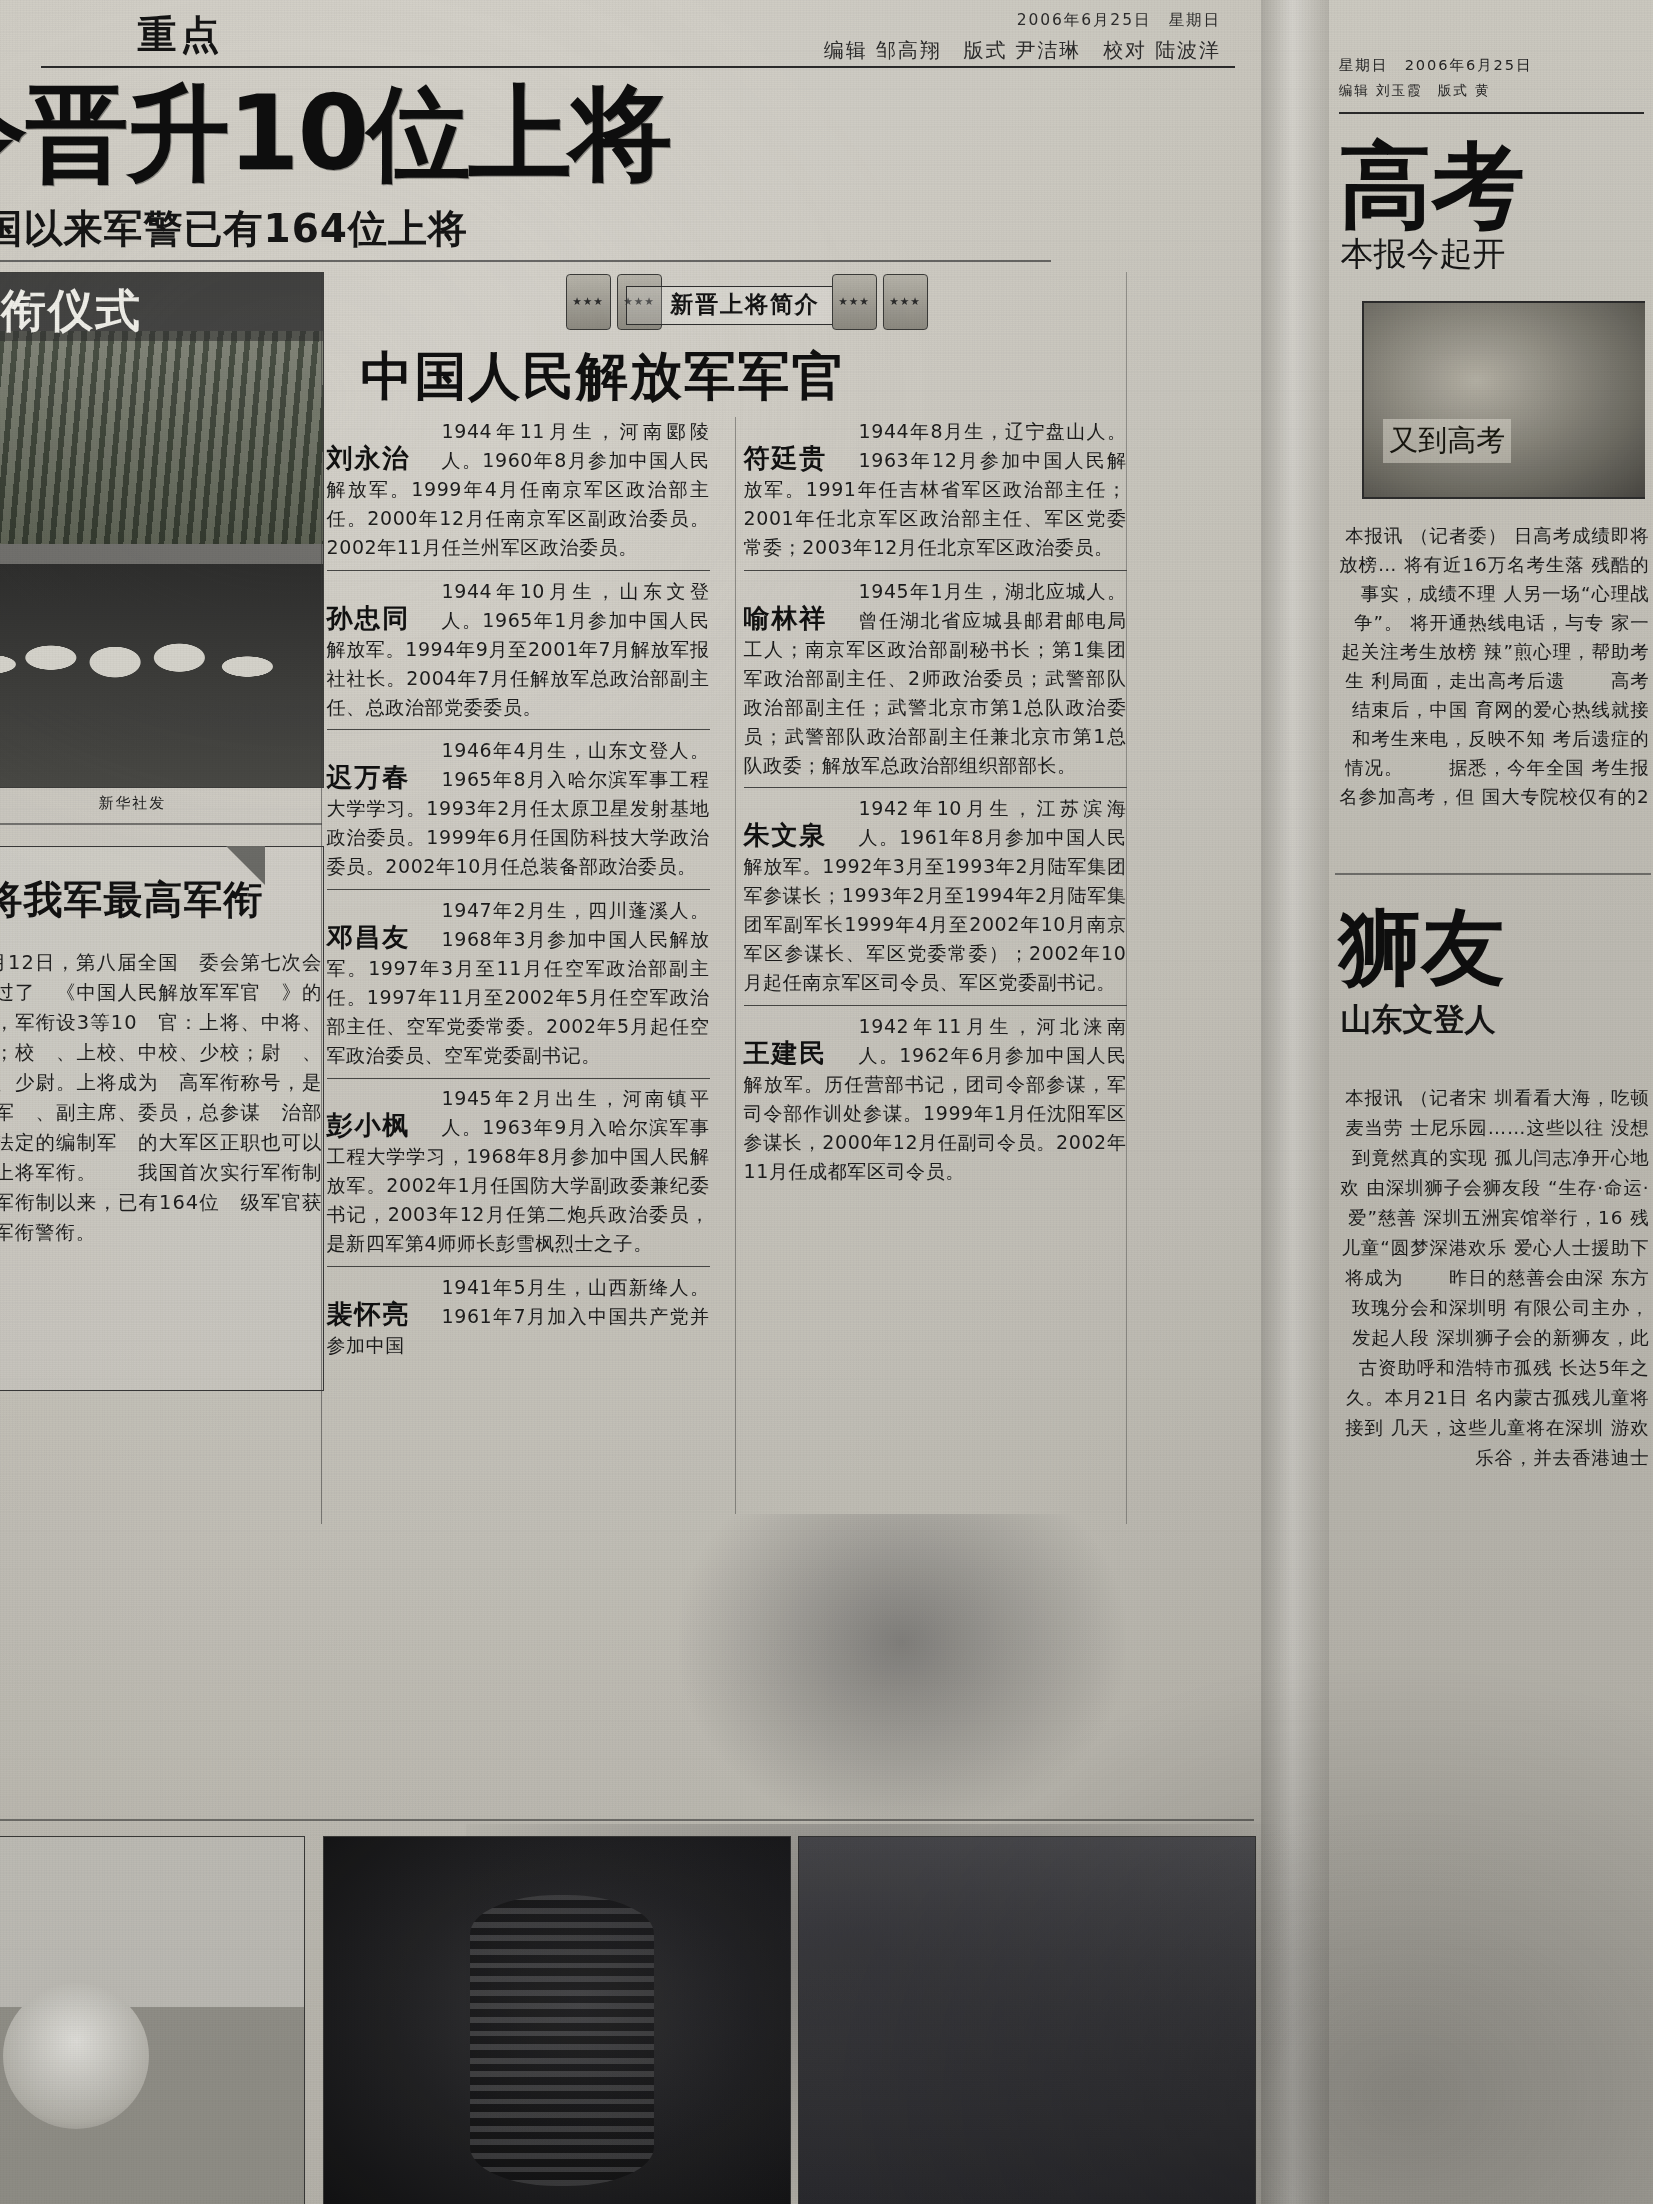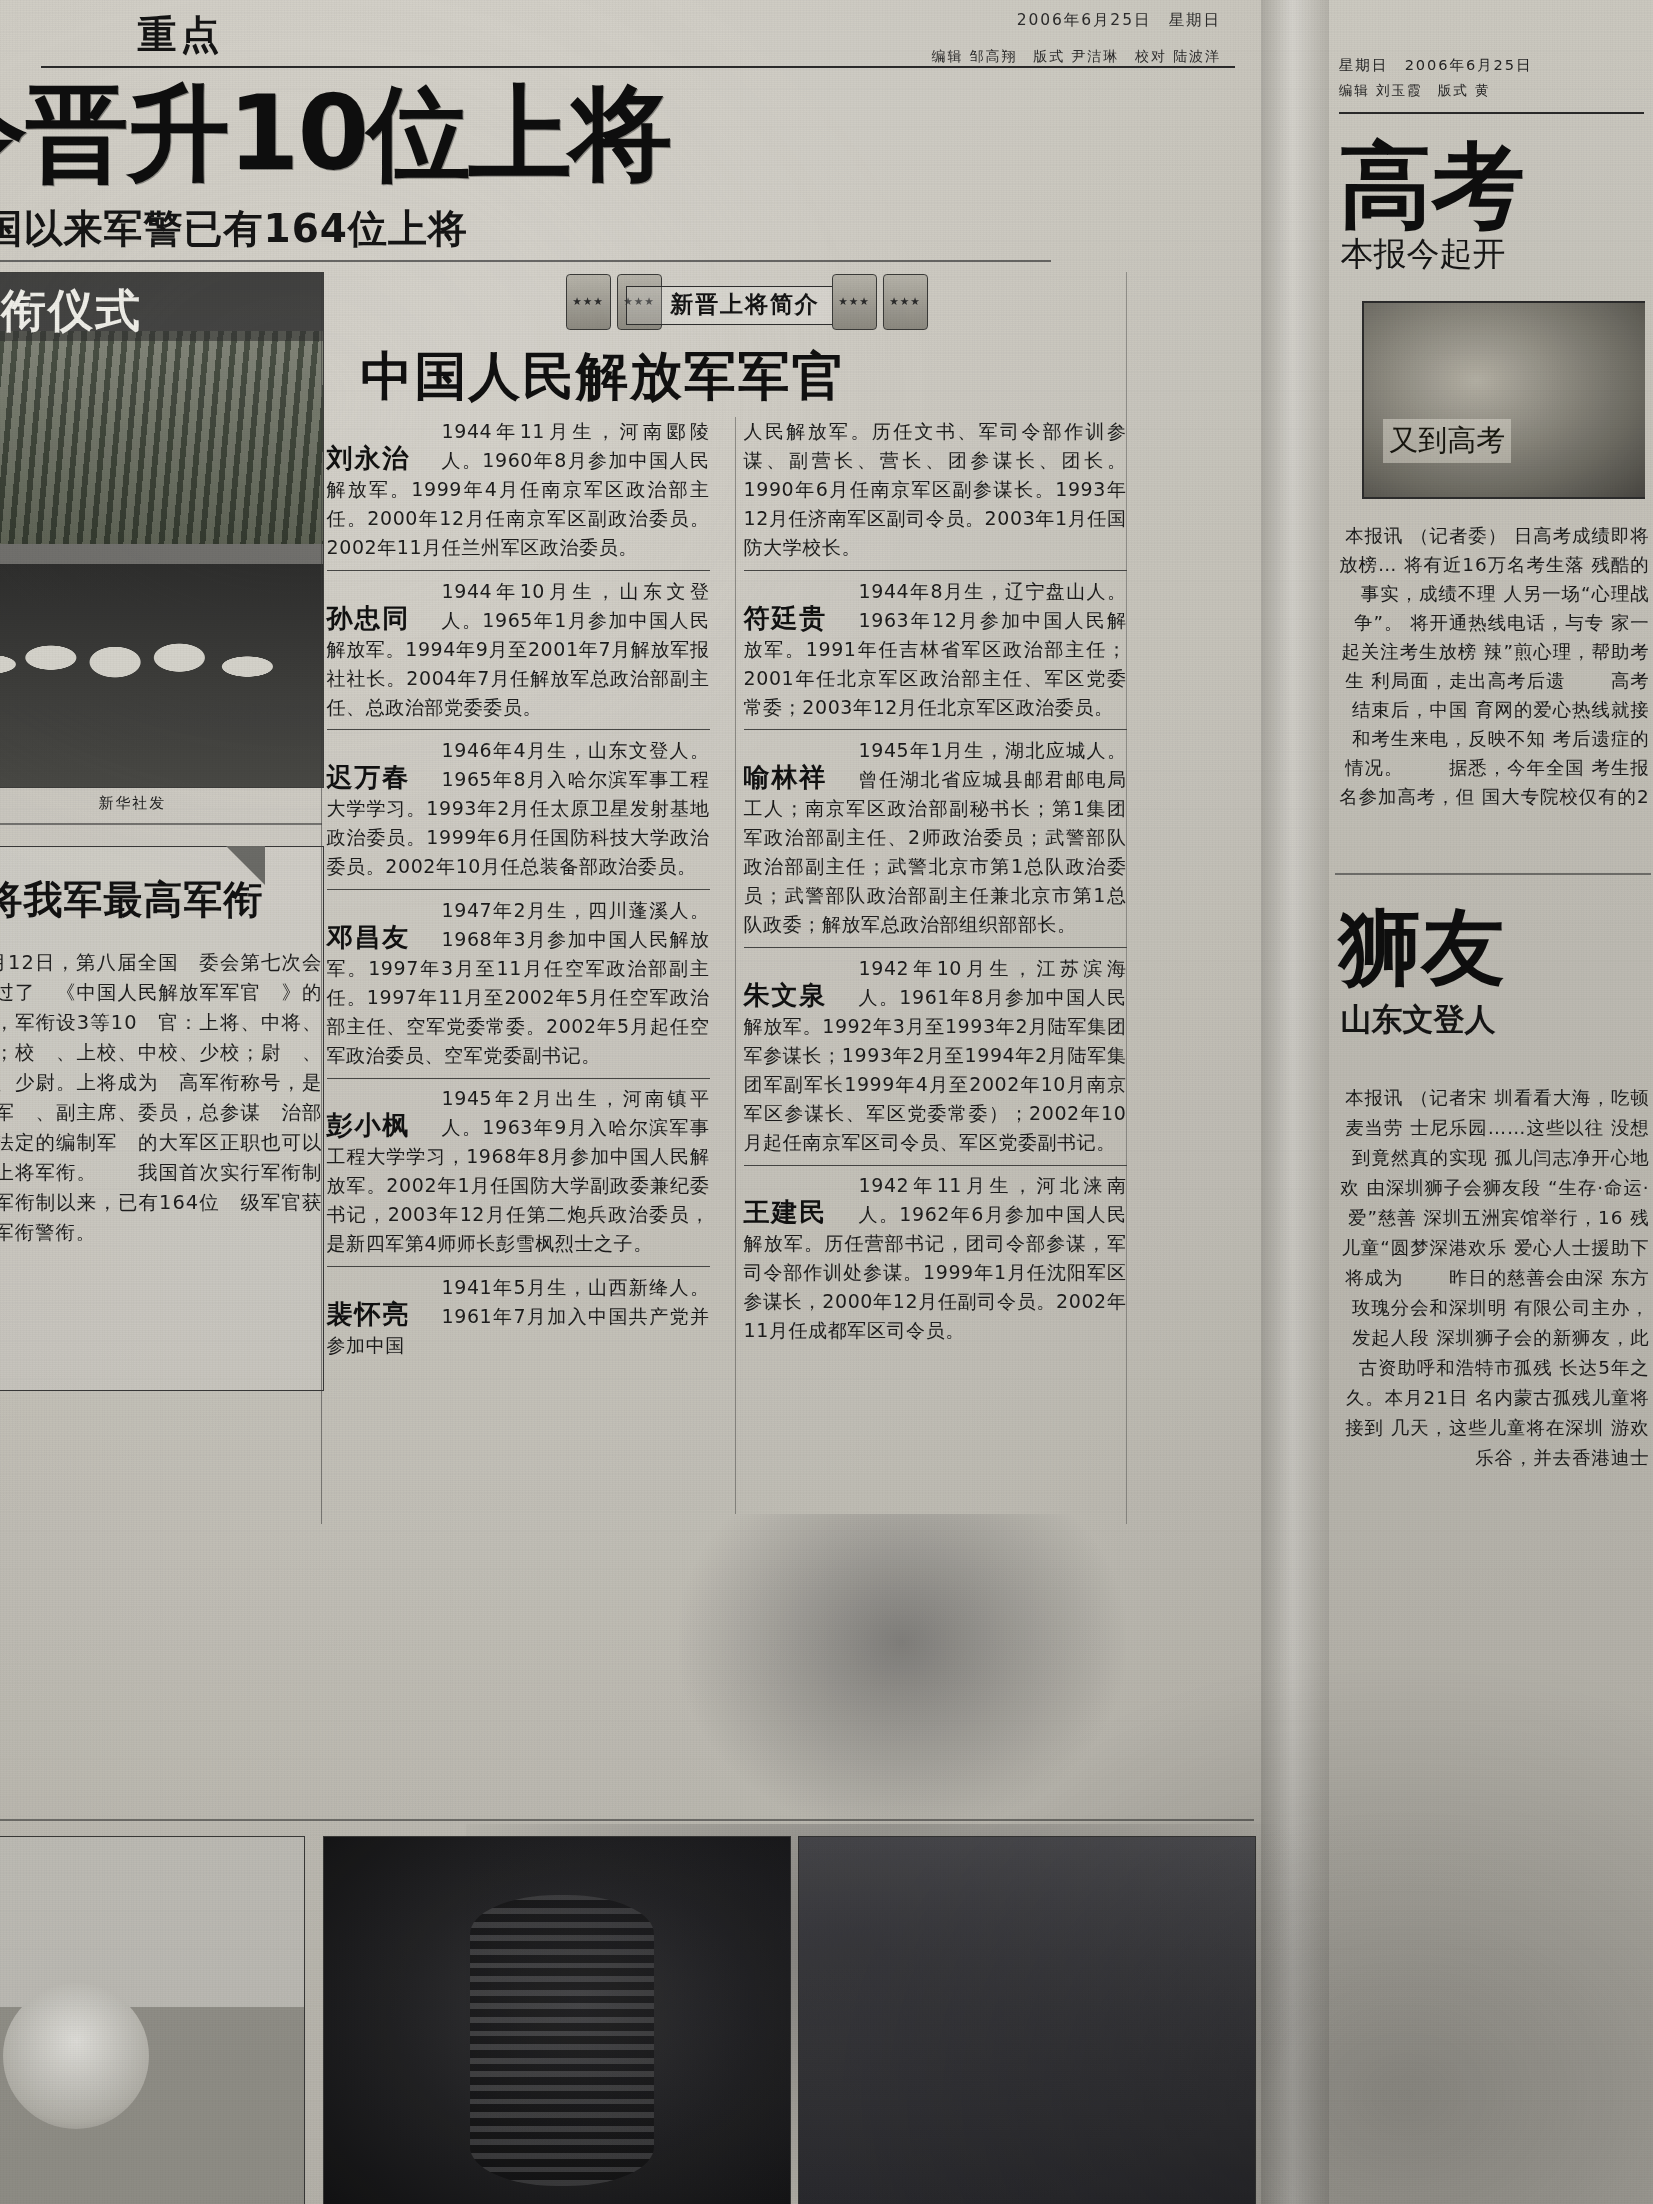--- a/index.html
+++ b/index.html
@@ -50,21 +50,21 @@
     border-bottom:2.9px solid #2a2a2a;
   }
   .mast-tag{
     position:absolute;left:97px;top:1.9px;font-size:39px;font-weight:bold;
     color:#141414;letter-spacing:3.9px;font-family:Liberation Serif, serif;
   }
   .mast-date{
     position:absolute;right:13.6px;top:3.9px;font-size:15.5px;color:#2b2b2b;letter-spacing:1.9px;
   }
   .mast-credits{
-    position:absolute;right:13.6px;top:42px;font-size:14px;color:#2b2b2b;letter-spacing:1.9px;
+    position:absolute;right:13.6px;top:31px;font-size:20px;color:#2b2b2b;letter-spacing:1.9px;
   }
 
   .headline{
     position:absolute;left:-58px;top:76px;width:1164px;height:116px;
     font-size:103px;font-weight:bold;color:#0e0e0e;letter-spacing:-1.9px;
     white-space:nowrap;line-height:115px;
     text-shadow:1px 1px 0 rgba(0,0,0,.35);
   }
   .subheadline{
     position:absolute;left:-39px;top:202px;width:1067px;
@@ -288,23 +288,20 @@
           <div class="bio-text">1945年2月出生，河南镇平人。1963年9月入哈尔滨军事工程大学学习，1968年8月参加中国人民解放军。2002年1月任国防大学副政委兼纪委书记，2003年12月任第二炮兵政治委员，是新四军第4师师长彭雪枫烈士之子。</div>
         </div>
         <div class="bio">
           <div class="bio-name">裴怀亮</div>
           <div class="bio-text">1941年5月生，山西新绛人。1961年7月加入中国共产党并参加中国</div>
         </div>
       </div>
 
       <div class="bio-col b">
         <div class="bio">
-          <div class="bio-text">人民解放军。历任文书、军司令部作训参谋、副营长、营长、团参谋长、团长。1990年6月任南京军区副参谋长。1993年12月任济南军区副司令员。2003年1月任国防大学校长。</div>
-        </div>
-        <div class="bio">
           <div class="bio-name">符廷贵</div>
           <div class="bio-text">1944年8月生，辽宁盘山人。1963年12月参加中国人民解放军。1991年任吉林省军区政治部主任；2001年任北京军区政治部主任、军区党委常委；2003年12月任北京军区政治委员。</div>
         </div>
         <div class="bio">
           <div class="bio-name">喻林祥</div>
           <div class="bio-text">1945年1月生，湖北应城人。曾任湖北省应城县邮君邮电局工人；南京军区政治部副秘书长；第1集团军政治部副主任、2师政治委员；武警部队政治部副主任；武警北京市第1总队政治委员；武警部队政治部副主任兼北京市第1总队政委；解放军总政治部组织部部长。</div>
         </div>
         <div class="bio">
           <div class="bio-name">朱文泉</div>
           <div class="bio-text">1942年10月生，江苏滨海人。1961年8月参加中国人民解放军。1992年3月至1993年2月陆军集团军参谋长；1993年2月至1994年2月陆军集团军副军长1999年4月至2002年10月南京军区参谋长、军区党委常委）；2002年10月起任南京军区司令员、军区党委副书记。</div>

